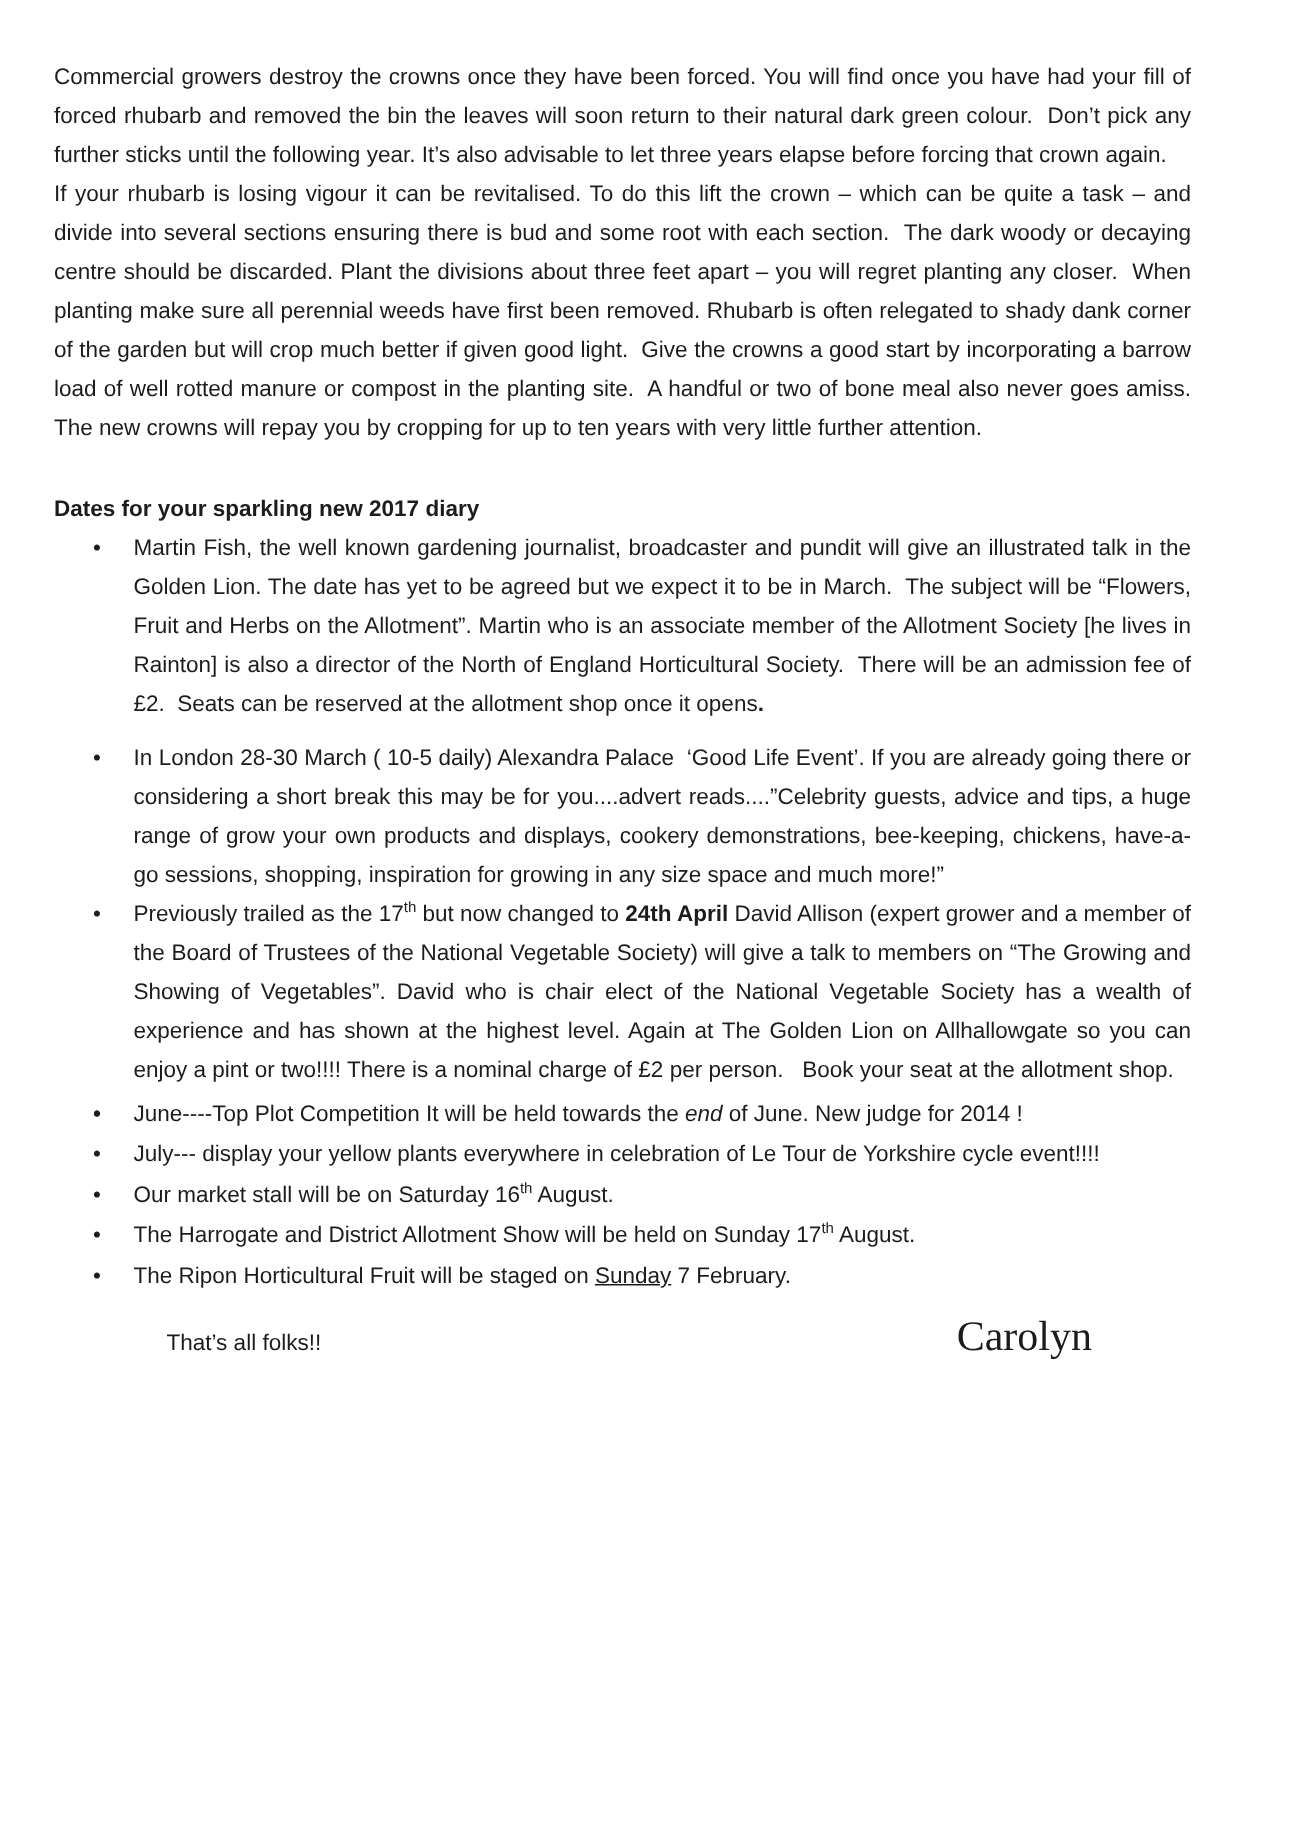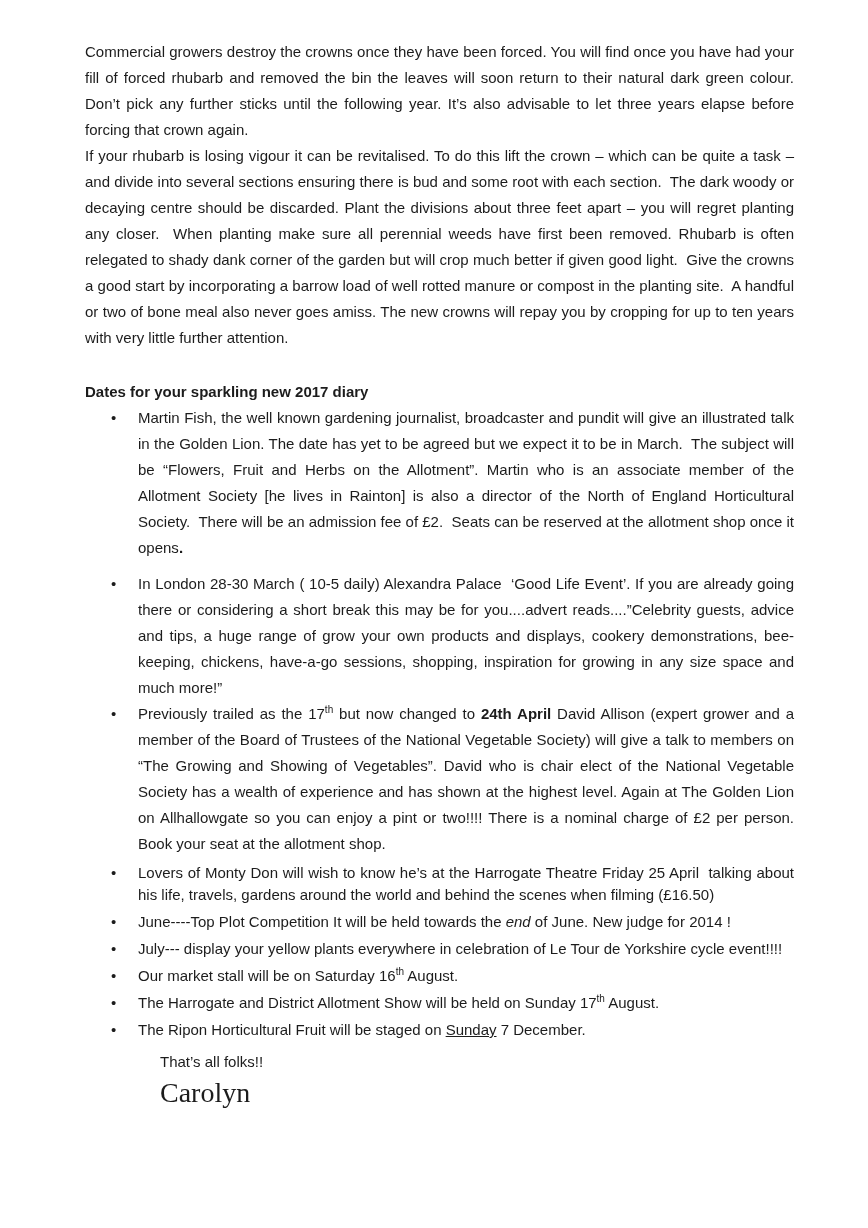--- a/index.html
+++ b/index.html
@@ -11,21 +11,21 @@
     width: 868px;
     height: 1228px;
     color: #1c1c1c;
     font-family: "Liberation Sans", sans-serif;
     overflow: hidden;
   }
   .page {
     box-sizing: border-box;
     width: 868px;
     height: 1228px;
-    padding: 39px 74px 0 85px;
+    padding: 39px 74px 0 36px;
     background: #ffffff;
   }
   .body-text {
     margin: 0;
     font-size: 15px;
     line-height: 26px;
     text-align: justify;
     white-space: pre-wrap;
   }
   .diary-heading {
@@ -69,21 +69,20 @@
   .b { font-weight: 700; }
   .i { font-style: italic; }
   .u { text-decoration: underline; }
   .footer {
     display: flex;
     justify-content: space-between;
     align-items: baseline;
     margin-top: 10px;
     padding-left: 75px;
     padding-right: 66px;
-    flex-direction: column;
   }
   .closing {
     font-size: 15px;
     line-height: 22px;
   }
   .signature {
     font-family: "Liberation Serif", serif;
     font-size: 28px;
     line-height: 40px;
     font-weight: 400;
@@ -97,26 +96,26 @@
   <p class="body-text">Commercial growers destroy the crowns once they have been forced. You will find once you have had your fill of forced rhubarb and removed the bin the leaves will soon return to their natural dark green colour.  Don’t pick any further sticks until the following year. It’s also advisable to let three years elapse before forcing that crown again.</p>
 
   <p class="body-text">If your rhubarb is losing vigour it can be revitalised. To do this lift the crown – which can be quite a task – and divide into several sections ensuring there is bud and some root with each section.  The dark woody or decaying centre should be discarded. Plant the divisions about three feet apart – you will regret planting any closer.  When planting make sure all perennial weeds have first been removed. Rhubarb is often relegated to shady dank corner of the garden but will crop much better if given good light.  Give the crowns a good start by incorporating a barrow load of well rotted manure or compost in the planting site.  A handful or two of bone meal also never goes amiss. The new crowns will repay you by cropping for up to ten years with very little further attention.</p>
 
   <h3 class="diary-heading">Dates for your sparkling new 2017 diary</h3>
 
   <ul class="events">
       <li class="event gap-after"><span class="bullet">•</span><span class="event-text"><span>Martin Fish, the well known gardening journalist, broadcaster and pundit will give an illustrated talk in the Golden Lion. The date has yet to be agreed but we expect it to be in March.  The subject will be “Flowers, Fruit and Herbs on the Allotment”. Martin who is an associate member of the Allotment Society [he lives in Rainton] is also a director of the North of England Horticultural Society.  There will be an admission fee of £2.  Seats can be reserved at the allotment shop once it opens</span><span class="b">.</span></span></li>
       <li class="event"><span class="bullet">•</span><span class="event-text"><span>In London 28-30 March ( 10-5 daily) Alexandra Palace  ‘Good Life Event’. If you are already going there or considering a short break this may be for you....advert reads....”Celebrity guests, advice and tips, a huge range of grow your own products and displays, cookery demonstrations, bee-keeping, chickens, have-a-go sessions, shopping, inspiration for growing in any size space and much more!”</span></span></li>
       <li class="event"><span class="bullet">•</span><span class="event-text"><span>Previously trailed as the 17</span><sup>th</sup><span> but now changed to </span><span class="b">24th April</span><span> David Allison (expert grower and a member of the Board of Trustees of the National Vegetable Society) will give a talk to members on “The Growing and Showing of Vegetables”. David who is chair elect of the National Vegetable Society has a wealth of experience and has shown at the highest level. Again at The Golden Lion on Allhallowgate so you can enjoy a pint or two!!!! There is a nominal charge of £2 per person.   Book your seat at the allotment shop.</span></span></li>
-      <li class="event tight"><span class="bullet">•</span><span class="event-text"><span>Lovers of Monty Don will wish to know he’s at the Harrogate Theatre Friday 25 April  talking about his life, travels, gardens around the world and behind the scenes when filming (£16.50)</span></span></li>
+      <li class="event tight"><span class="bullet">•</span></li>
       <li class="event tight"><span class="bullet">•</span><span class="event-text"><span>June----Top Plot Competition It will be held towards the </span><span class="i">end</span><span> of June. New judge for 2014 !</span></span></li>
       <li class="event tight"><span class="bullet">•</span><span class="event-text"><span>July--- display your yellow plants everywhere in celebration of Le Tour de Yorkshire cycle event!!!!</span></span></li>
       <li class="event tight"><span class="bullet">•</span><span class="event-text"><span>Our market stall will be on Saturday 16</span><sup>th</sup><span> August.</span></span></li>
       <li class="event tight"><span class="bullet">•</span><span class="event-text"><span>The Harrogate and District Allotment Show will be held on Sunday 17</span><sup>th</sup><span> August.</span></span></li>
-      <li class="event tight"><span class="bullet">•</span><span class="event-text"><span>The Ripon Horticultural Fruit will be staged on </span><span class="u">Sunday</span><span> 7 December.</span></span></li>
+      <li class="event tight"><span class="bullet">•</span><span class="event-text"><span>The Ripon Horticultural Fruit will be staged on </span><span class="u">Sunday</span><span> 7 February.</span></span></li>
     </ul>
 
   <div class="footer">
     <span class="closing">That’s all folks!!</span>
     <span class="signature">Carolyn</span>
   </div>
 
 </div>
 
 </body></html>

